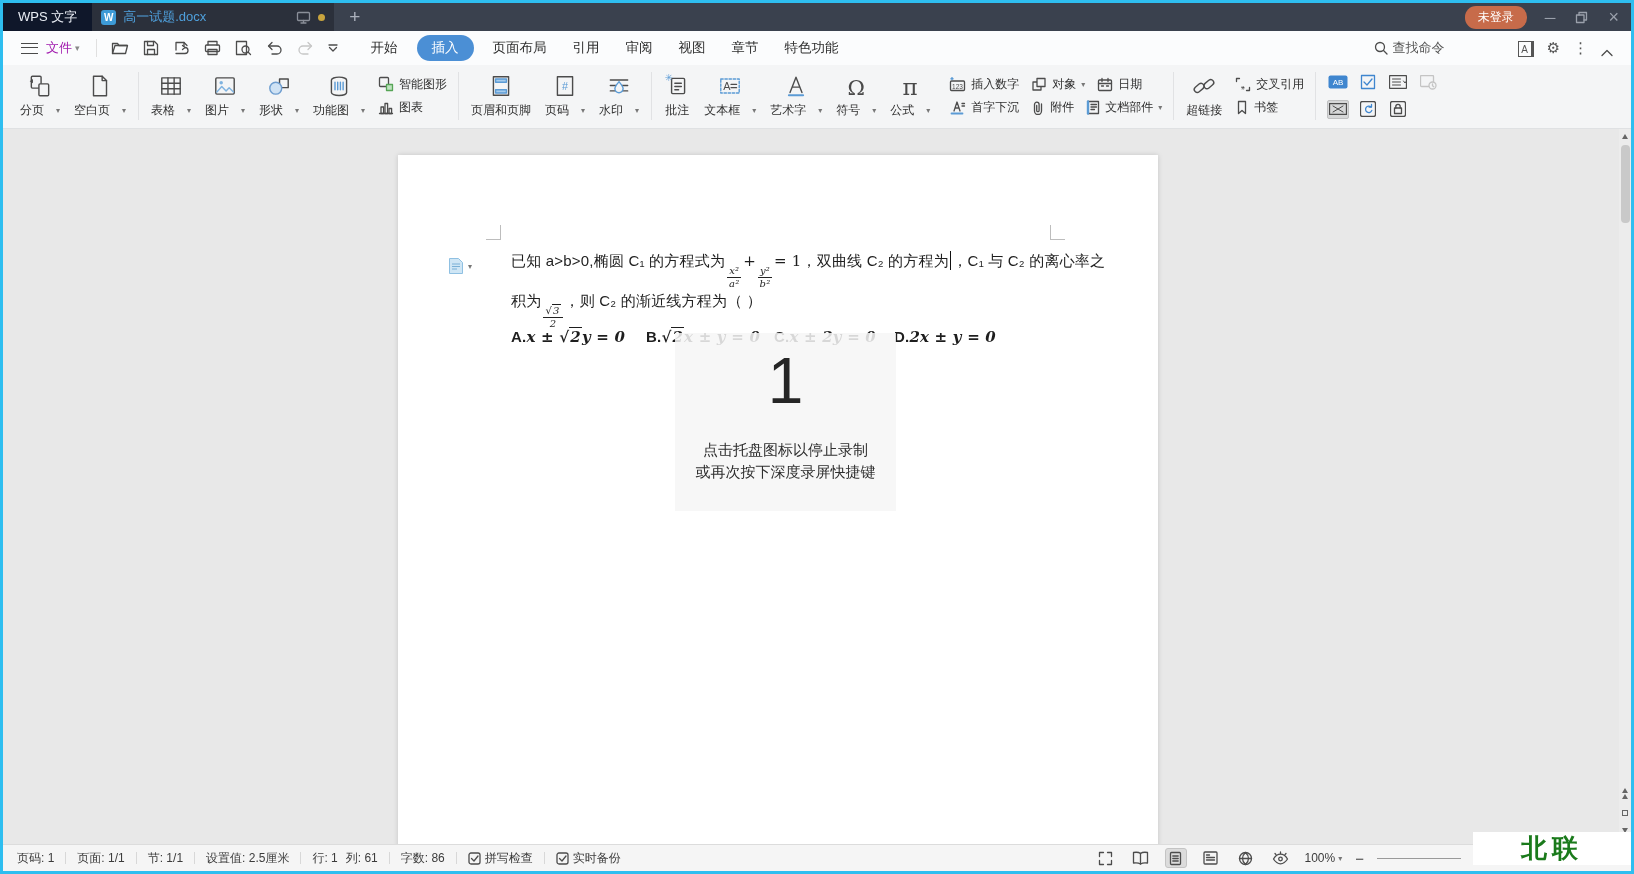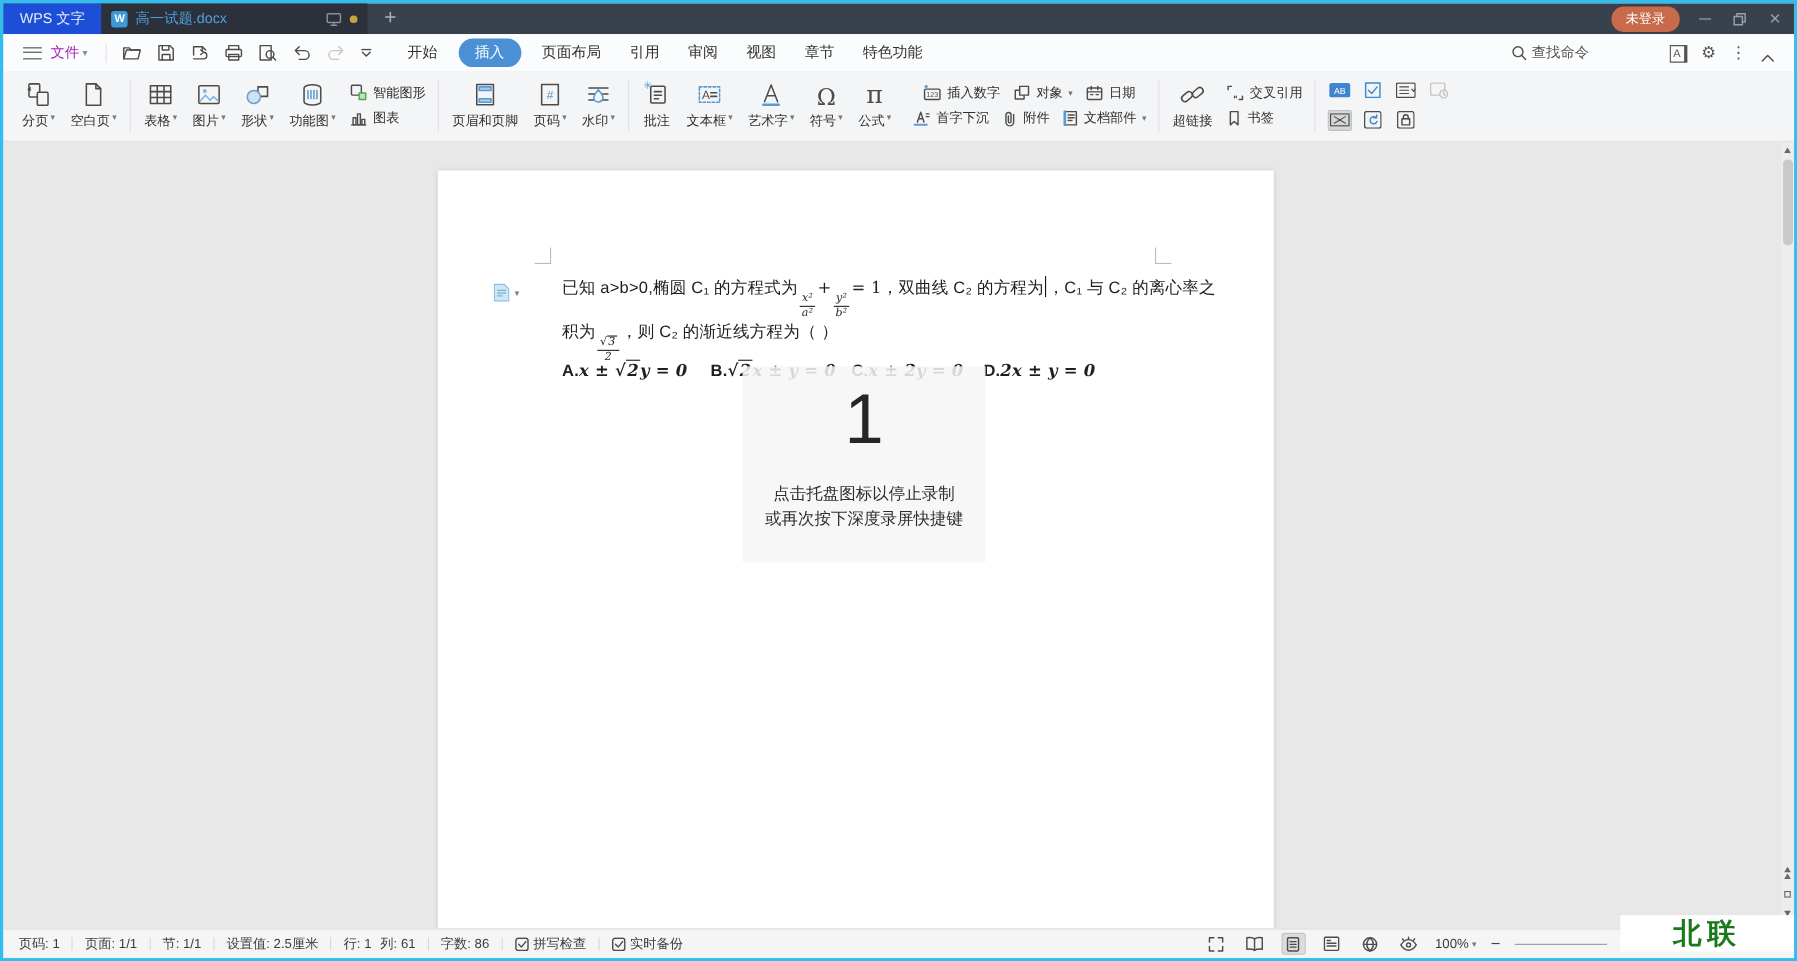--- a/index.html
+++ b/index.html
@@ -2,21 +2,21 @@
 <html><head>
 <meta charset="utf-8">
 <style>
   * { margin:0; padding:0; box-sizing:border-box; }
   html,body { width:1634px; height:874px; }
   body { font-family:"Liberation Sans", sans-serif; overflow:hidden; background:#e8e8e8; }
   .app { position:absolute; inset:0; border:3px solid #2ebef0; background:#e8e8e8; overflow:hidden; }
 
   
   .titlebar { position:absolute; top:0; left:0; right:0; height:28px; background:#3a414e; display:flex; align-items:center; }
-  .app-btn { height:28px; padding:0 15px; background:#1d4ed8; color:#e9edf4; font-size:13px; display:flex; align-items:center; }
+  .app-btn { height:28px; padding:0 15px; background:#0f172a; color:#e9edf4; font-size:13px; display:flex; align-items:center; }
   .doc-tab { height:28px; width:242px; background:#2b303b; display:flex; align-items:center; padding:0 9px; gap:7px; }
   .wps-doc-icon { width:15px; height:15px; border-radius:3px; background:#3d9ad6; color:#fff; font-size:10px; font-weight:bold; display:flex; align-items:center; justify-content:center; flex:none; }
   .tab-title { color:#4fa0dc; font-size:13px; flex:1; white-space:nowrap; overflow:hidden; }
   .dot { width:7px; height:7px; border-radius:50%; background:#c8a43e; flex:none; }
   .tab-add { color:#aab0bb; font-size:19px; padding:0 15px; line-height:28px; }
   .tb-right { margin-left:auto; display:flex; align-items:center; gap:18px; padding-right:12px; }
   .login-pill { background:#c76b4a; color:#fff; font-size:12px; padding:3px 13px; border-radius:11px; }
   .winctl { color:#9aa0ab; font-size:15px; display:flex; align-items:center; gap:20px; }
   .winctl span { cursor:default; }
 
@@ -34,21 +34,21 @@
   .mtab.active { background:#4b8fd5; color:#fff; border-radius:14px; padding:4px 15px; margin:0 6px; }
   .mb-right { margin-left:auto; display:flex; align-items:flex-end; gap:13px; padding-right:8px; }
   .findcmd { display:flex; align-items:center; gap:5px; color:#555; font-size:13px; margin-right:60px; }
   .abox { width:16px; height:16px; border:1.2px solid #555; font-size:10px; color:#555; display:flex; align-items:center; justify-content:center; border-right-width:3px; }
   .gear, .kebab { color:#555; font-size:15px; }
 
   
   .ribbon { position:absolute; top:62px; left:0; right:0; height:64px; background:#f4f5f6; border-bottom:1px solid #dfe1e3; display:flex; align-items:center; padding:0 4px 2px 10px; }
   .rb { display:flex; flex-direction:column; align-items:center; justify-content:center; padding:2px 7px; gap:3px; }
   .rb .ric { height:27px; display:flex; align-items:flex-end; justify-content:center; }
-  .rlbl { font-size:12px; color:#2f2f2f; white-space:nowrap; display:flex; gap:2px; }
+  .rlbl { font-size:12px; color:#2f2f2f; white-space:nowrap; display:flex; align-items:center; gap:12px; }
   .caret { font-size:8px; color:#777; }
   .rsep { width:1px; height:48px; background:#e1e2e4; margin:0 5px; flex:none; }
   .stack { display:flex; flex-direction:column; justify-content:center; gap:4px; }
   .srow { display:flex; align-items:center; gap:5px; font-size:12px; color:#2f2f2f; padding:1px 6px; white-space:nowrap; }
   .glyph { font-family:"DejaVu Serif", serif; font-size:21px; color:#4a4a4a; line-height:1; }
   .grid7 { display:grid; grid-template-columns:repeat(4, 26px); grid-auto-rows:24px; gap:3px 4px; align-items:center; justify-items:center; margin-left:4px; }
   .gi { width:22px; height:19px; display:flex; align-items:center; justify-content:center; border-radius:2px; }
   .gi.sel { background:#d6d7d8; border:1px solid #bfc0c1; }
   svg.s { fill:none; stroke:#4c4c4c; stroke-width:1.3; stroke-linecap:round; stroke-linejoin:round; display:block; }
 
@@ -408,21 +408,21 @@
     <div class="rb">
       <span class="ric">
           <span class="glyph" style="font-size:23px;">π</span>
         </span>
       <span class="rlbl">
           <span>公式</span>
           <span class="caret">▾</span>
         </span>
     </div>
 
-    <div class="stack" style="margin-left:6px;align-items:center;">
+    <div class="stack" style="margin-left:6px;">
       <div style="display:flex;">
         <div class="srow">
           <svg class="s" width="17" height="15" viewBox="0 0 17 15">
               <rect x="1.5" y="4" width="14" height="9.5" rx="1"></rect>
               <text x="8.5" y="11.5" text-anchor="middle" font-size="6.5" fill="#4c4c4c" stroke="none" font-family="Liberation Sans, sans-serif">123</text>
               <path d="M3 2.5V.8M2 1.8L3 .8l1 1" stroke="#5b9bd5"></path>
             </svg>
           <span>插入数字</span>
         </div>
         <div class="srow">

